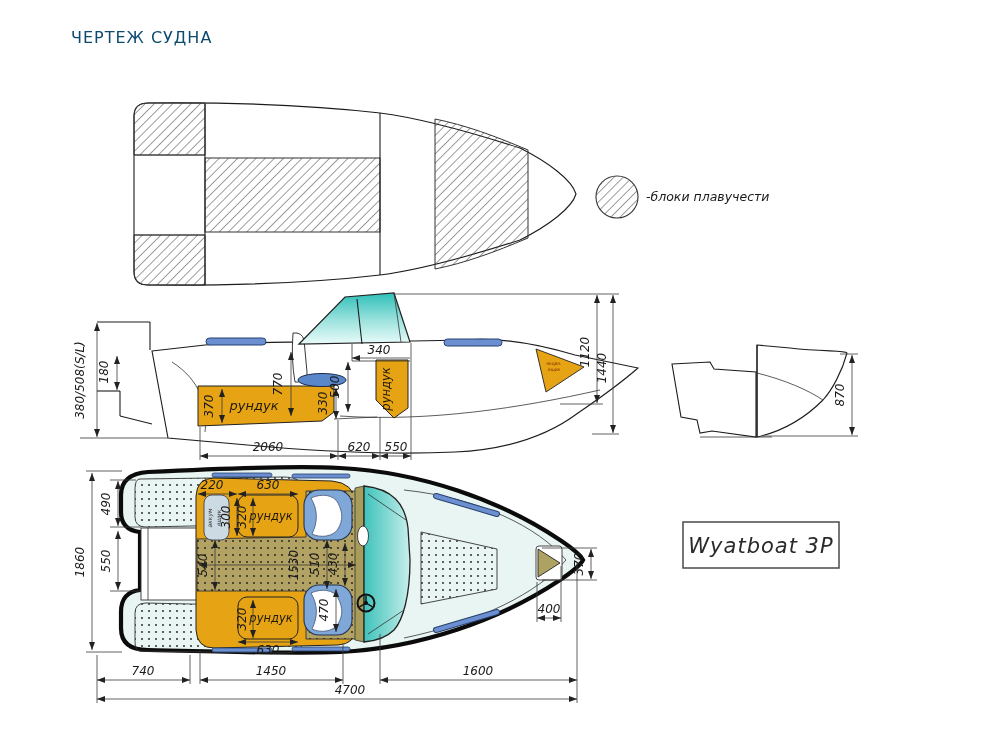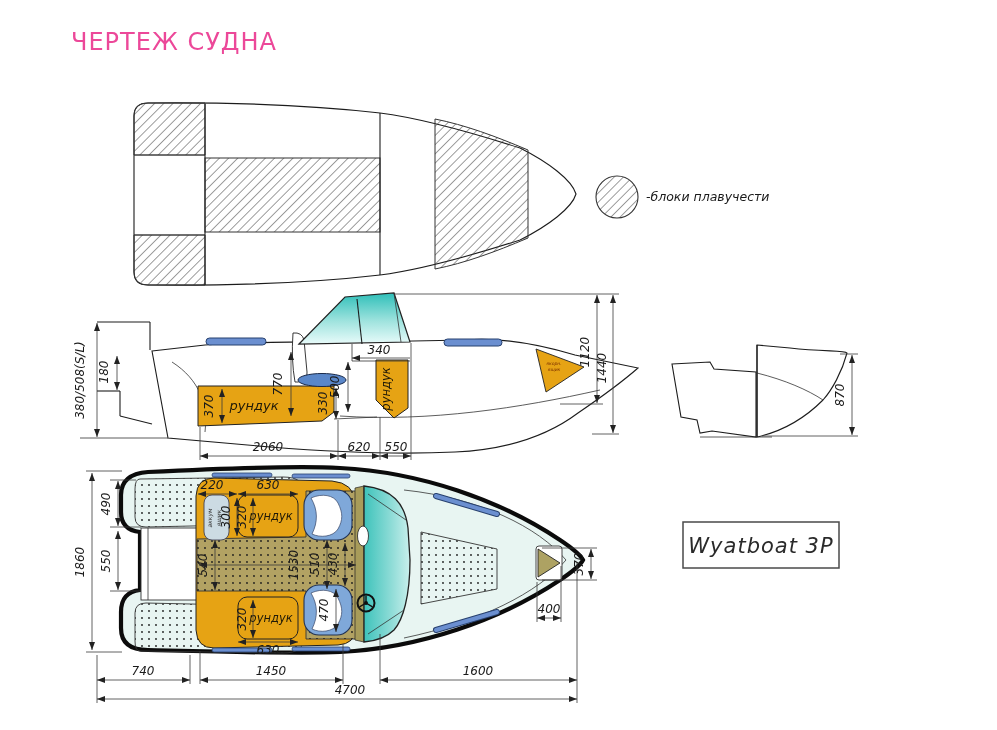--- a/index.html
+++ b/index.html
@@ -1,17 +1,17 @@
 <!DOCTYPE html>
 <html><head>
 <meta charset="utf-8">
 <style>
   html,body{margin:0;padding:0;background:#ffffff;width:997px;height:730px;overflow:hidden;}
   #stage{position:relative;width:997px;height:730px;background:#fff;font-family:"DejaVu Sans",sans-serif;}
-  #title{position:absolute;left:71px;top:28px;font-size:24px;font-weight:500;letter-spacing:1px;color:#ec4899;font-family:"DejaVu Sans",sans-serif;}
+  #title{position:absolute;left:71px;top:28px;font-size:16px;font-weight:500;letter-spacing:1px;color:#0c4a6e;font-family:"DejaVu Sans",sans-serif;}
   svg{position:absolute;left:0;top:0;}
   .t{font-family:"DejaVu Sans",sans-serif;font-style:italic;font-size:12px;fill:#1a1a1a;}
   .lbl{font-family:"DejaVu Sans",sans-serif;font-style:italic;font-size:13px;fill:#201a08;}
   .lblv{font-family:"DejaVu Sans",sans-serif;font-style:italic;font-size:11.5px;fill:#201a08;}
   .tiny{font-family:"DejaVu Sans",sans-serif;font-style:italic;font-size:4.5px;fill:#7a2f00;}
   .btxt{font-family:"DejaVu Sans",sans-serif;font-style:italic;font-size:6px;fill:#333;}
   .badge{font-family:"DejaVu Sans",sans-serif;font-style:italic;font-size:21px;fill:#2a2a2a;letter-spacing:1px;}
   .legtxt{font-family:"DejaVu Sans",sans-serif;font-style:italic;font-size:12.5px;fill:#1a1a1a;}
   .dim{stroke:#3a3a3a;stroke-width:0.8;fill:none;}
   .ln{stroke:#1c1c1c;stroke-width:1.1;fill:none;}

